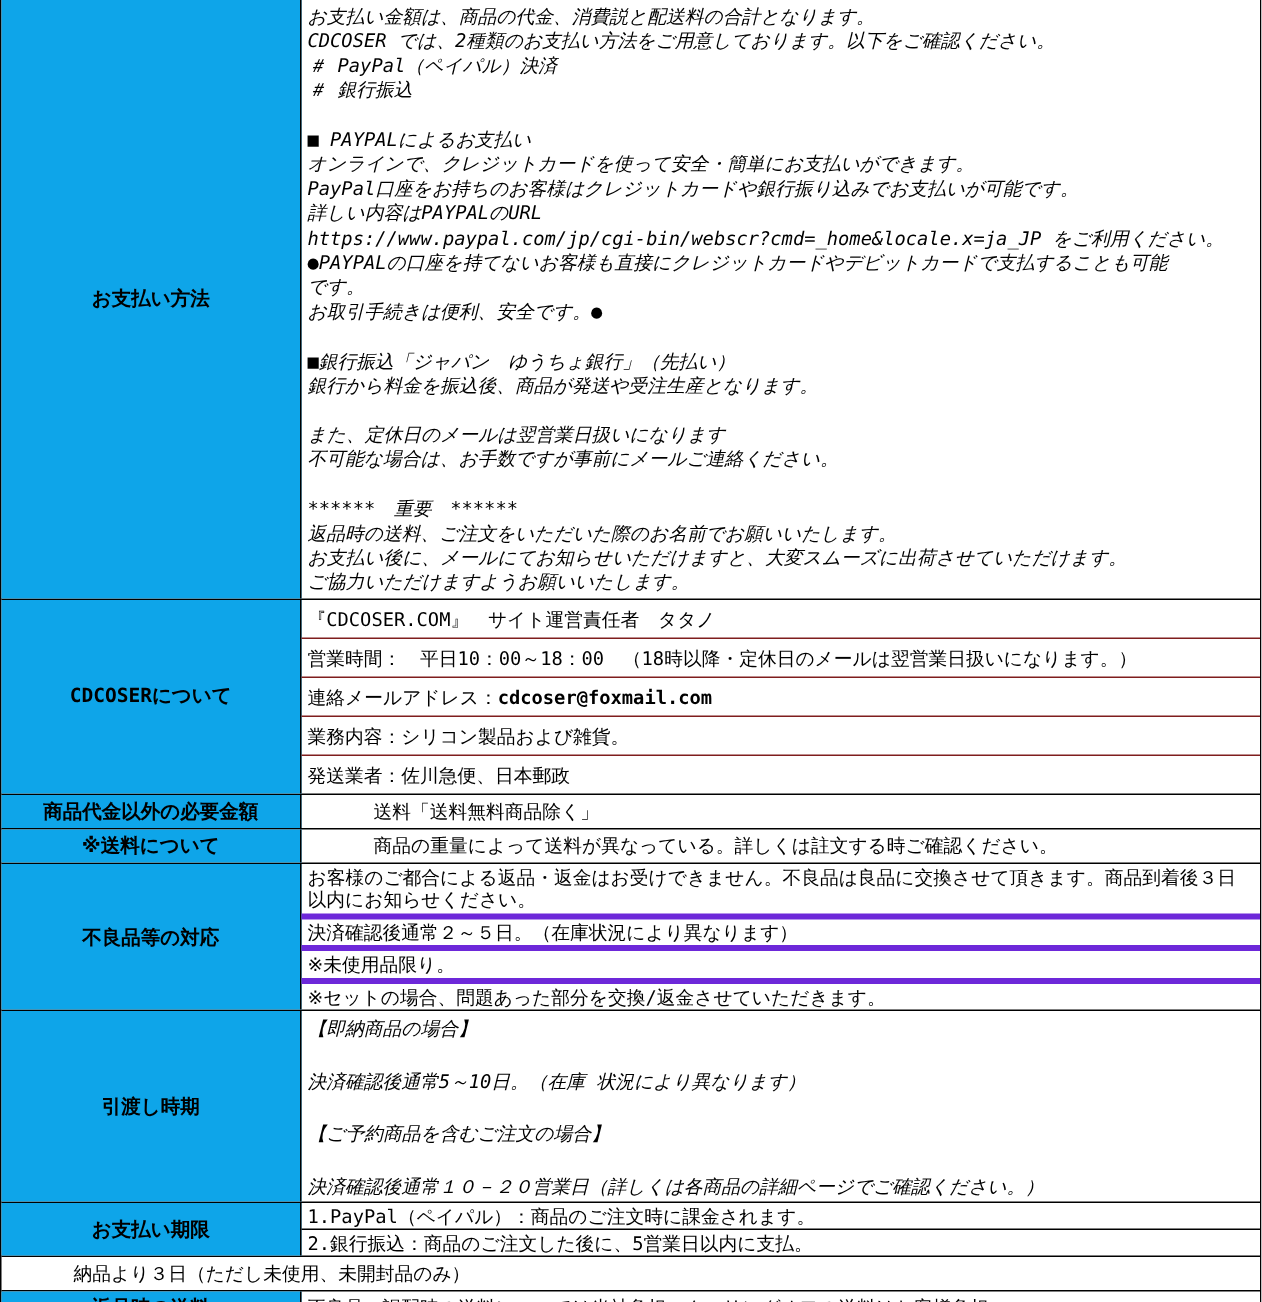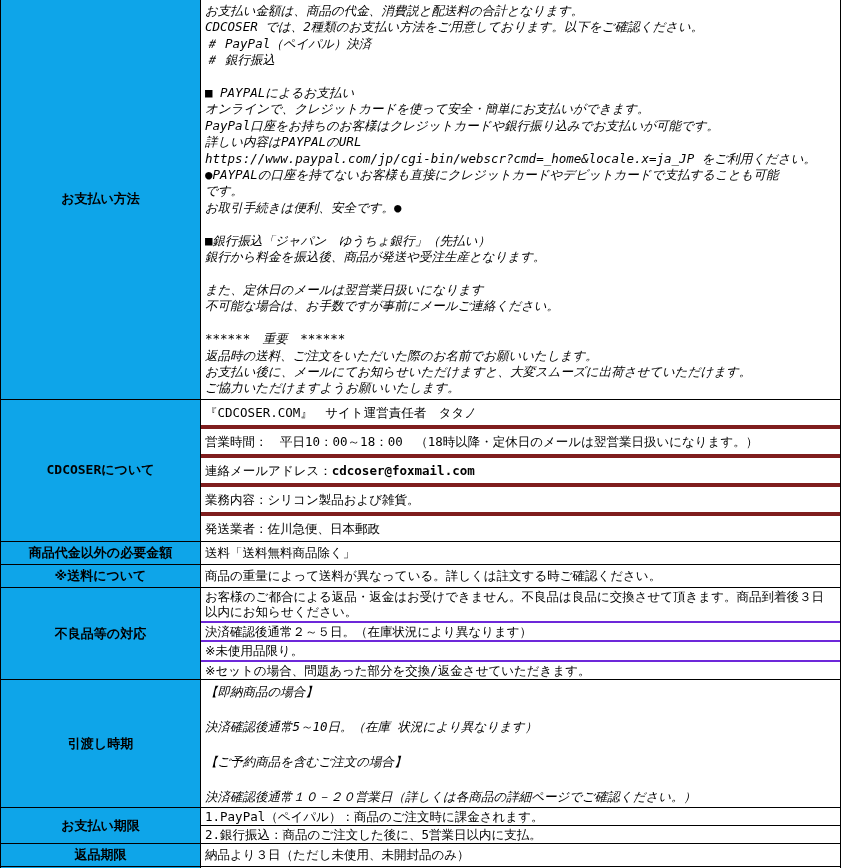--- a/index.html
+++ b/index.html
@@ -36,38 +36,38 @@
     flex: 1 1 auto;
     min-width: 0;
     display: flex;
     flex-direction: column;
     justify-content: center;
   }
   .block { padding: 3px 4px 2px 4px; font-style: italic; }
   .lh-payment .line { line-height: 16.4px; }
   .lh-delivery .line { line-height: 17.4px; }
   .subrow {
-    border-bottom: 4px solid #7f1d1d;
+    border-bottom: 1px solid #7f1d1d;
     padding: 4px;
     line-height: 17px;
   }
   .ccell > .subrow:last-child,
   .ccell > .defect:last-child,
   .ccell > .pay-item:last-child { border-bottom: 0; }
   .defect {
-    border-bottom: 2px solid #6d28d9;
+    border-bottom: 4px solid #6d28d9;
     padding: 1px 4px;
     line-height: 15.5px;
   }
   .pay-item {
     border-bottom: 1px solid #000;
     padding: 1px 4px;
     line-height: 15px;
   }
-  .single { padding: 3px 4px; line-height: 16px; }
+  .single { padding: 3px 4px; line-height: 16px; margin-left: 44px; }
   .single-tight { padding: 0 4px 1px 4px; line-height: 15px; }
   .bold { font-weight: bold; }
 </style>
 </head>
 <body>
 
 <div class="shop-table">
 
   <div class="row">
     <div class="hcell">お支払い方法</div>
@@ -155,21 +155,20 @@
 
   <div class="row">
     <div class="hcell">お支払い期限</div>
     <div class="ccell">
       <div class="pay-item">1.PayPal（ペイパル）：商品のご注文時に課金されます。</div>
       <div class="pay-item">2.銀行振込：商品のご注文した後に、5営業日以内に支払。</div>
     </div>
   </div>
 
   <div class="row">
-    <div class="hcell">返品期限</div>
     <div class="ccell">
       <div class="single">納品より３日（ただし未使用、未開封品のみ）</div>
     </div>
   </div>
 
   <div class="row">
     <div class="hcell">返品時の送料</div>
     <div class="ccell">
       <div class="single-tight">不良品、誤配時の送料については当社負担。クーリングオフの送料はお客様負担。</div>
     </div>

